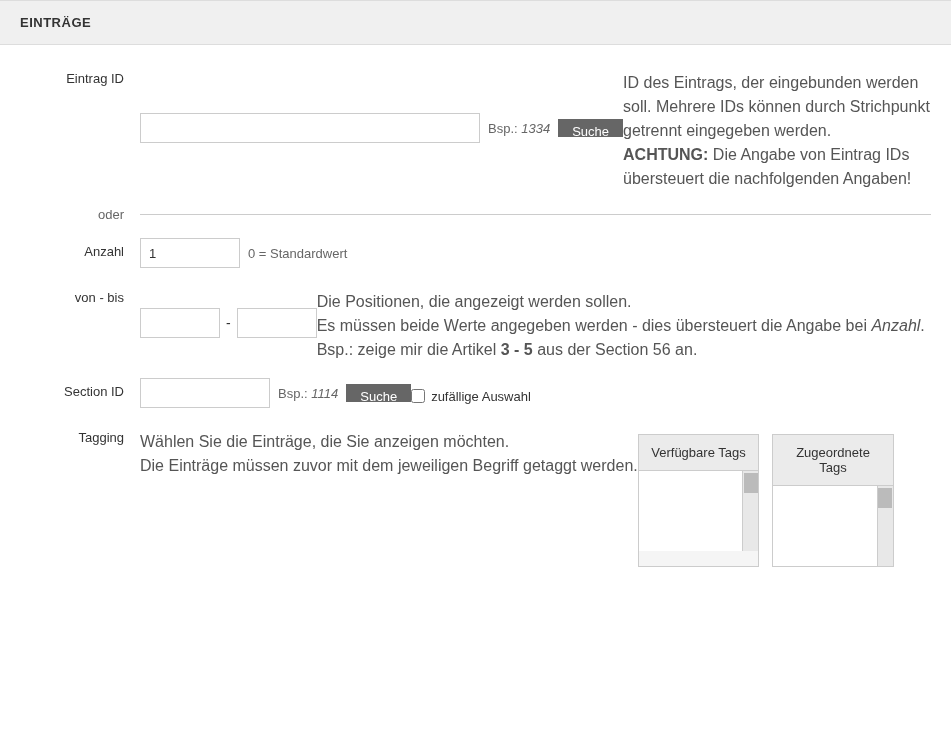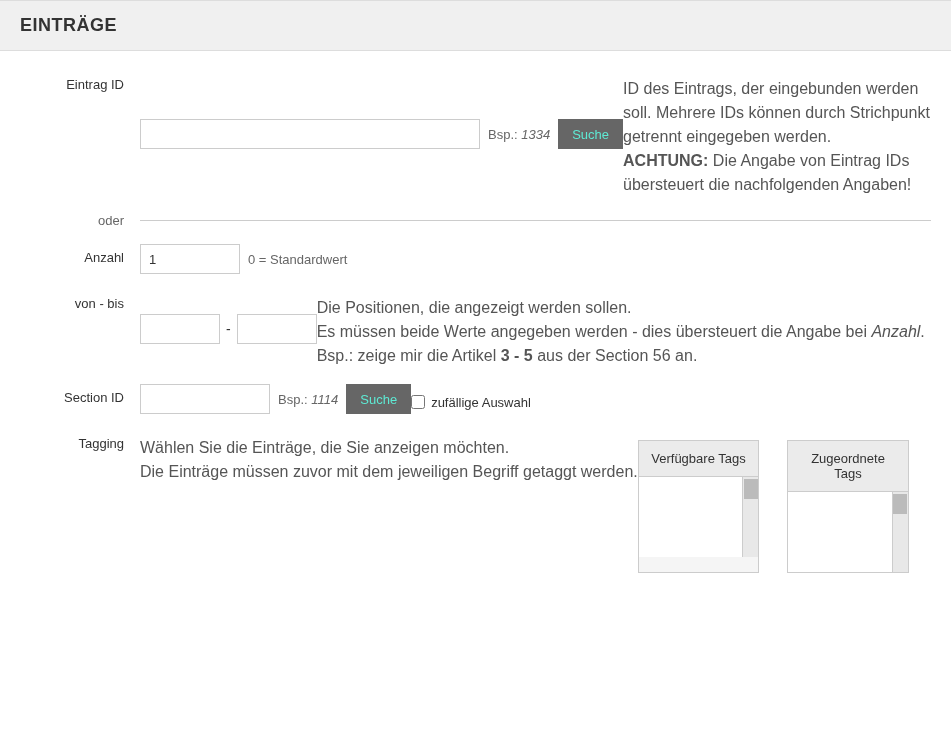--- a/index.html
+++ b/index.html
@@ -9,21 +9,21 @@
       color: #333;
       background: #fff;
       width: 951px;
       min-height: 743px;
     }
 
     .section-header {
       background: #f0f0f0;
       padding: 14px 20px;
       font-weight: bold;
-      font-size: 18px;
+      font-size: 13px;
       letter-spacing: 0.5px;
       color: #333;
       border-top: 1px solid #ddd;
       border-bottom: 1px solid #ddd;
       margin-bottom: 20px;
     }
 
     .form-area {
       padding: 0 20px 20px 20px;
     }
@@ -77,26 +77,26 @@
     }
 
     .example-text {
       font-size: 13px;
       color: #666;
       white-space: nowrap;
     }
 
     .btn-search {
       background: #666;
-      color: #5eead4;
+      color: #ffffff;
       border: none;
       padding: 5px 14px;
       font-size: 13px;
       cursor: pointer;
-      height: 30px;
+      height: 18px;
     }
 
     .help-text {
       margin-top: 6px;
       font-size: 16px;
       color: #555;
       line-height: 1.5;
     }
 
     .help-text strong {
@@ -147,21 +147,21 @@
       height: 14px;
       cursor: pointer;
     }
 
     .tagging-content {
       flex: 1;
     }
 
     .tags-tables {
       display: flex;
-      gap: 28px;
+      gap: 13px;
       margin-top: 10px;
     }
 
     .tags-table {
       flex: 1;
       border: 1px solid #ccc;
       background: #f5f5f5;
     }
 
     .tags-table-header {

